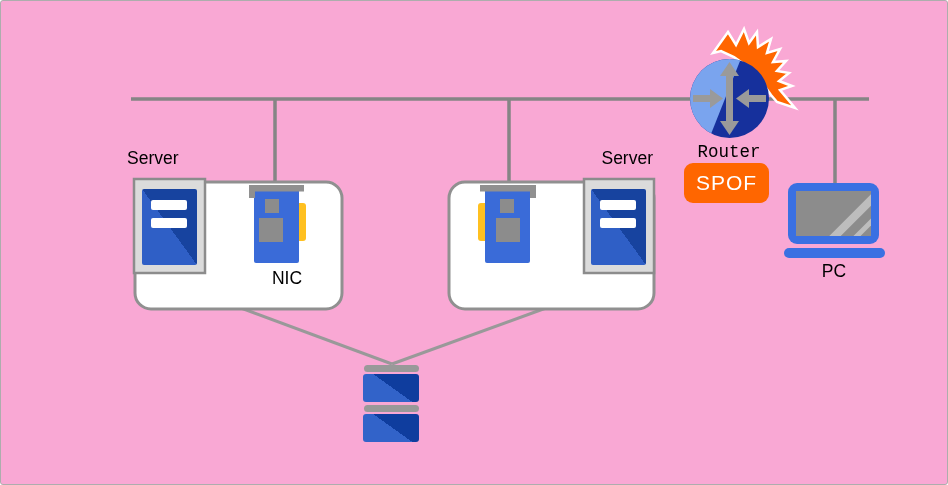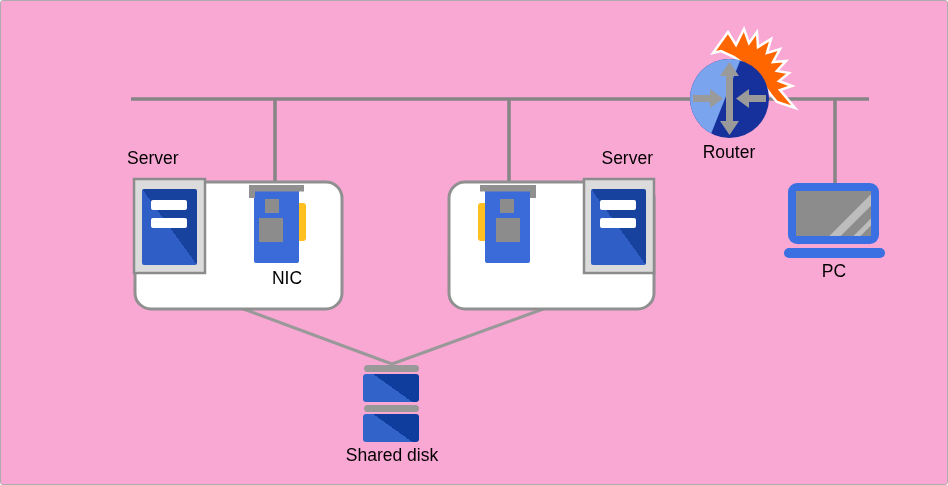--- a/index.html
+++ b/index.html
@@ -152,20 +152,20 @@
       <rect x="783" y="247" width="101" height="10" rx="5" fill="#3A70E2"></rect>
     </g>
   </svg>
 
   <div class="lbl" style="left:126px;top:147px;">Server</div>
 
   <div class="lbl right" style="left:586px;top:147px;width:66px;">Server</div>
 
   <div class="lbl center" style="left:261px;top:267px;width:50px;">NIC</div>
 
-  <div class="lbl center" style="left:690px;top:141px;width:76px;">Router</div>
+  <div class="lbl center" style="left:690px;top:141px;width:76px;font-family:Liberation Mono, monospace;">Router</div>
 
+  <div class="spof-badge">SPOF</div>
 
   <div class="lbl center" style="left:800px;top:260px;width:66px;">PC</div>
 
-  <div class="lbl center" style="left:328px;top:444px;width:126px;">Shared disk</div>
 
 </div>
 
 </body></html>

